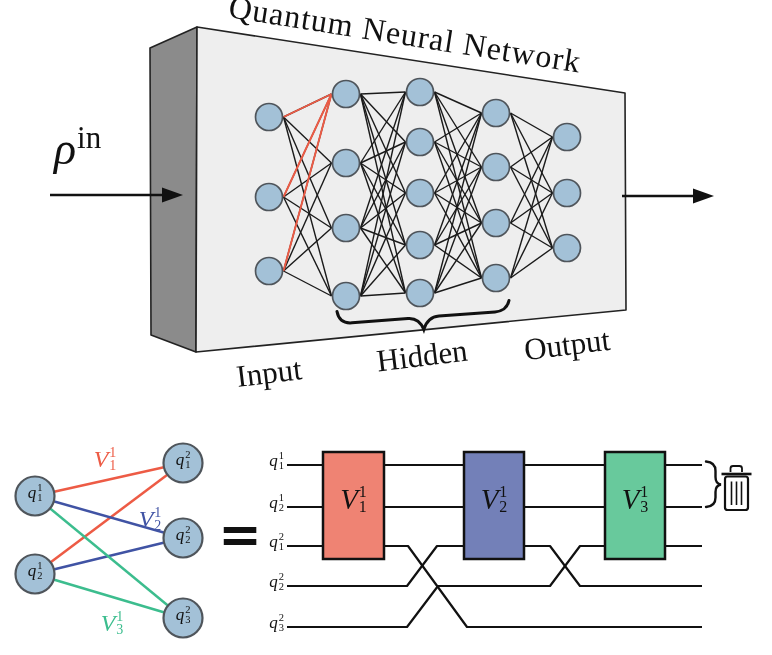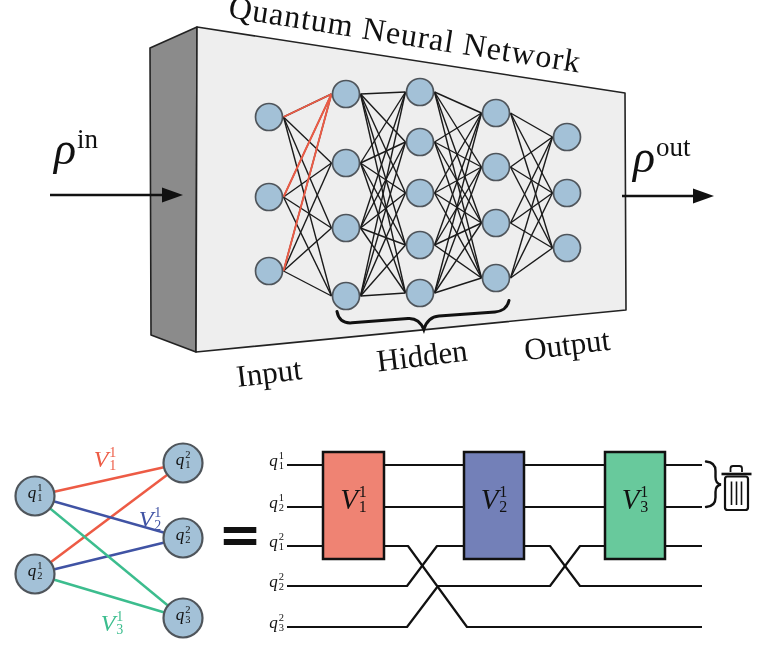--- a/index.html
+++ b/index.html
@@ -8,21 +8,21 @@
   #scene{position:absolute;left:0;top:0;}
   .t{position:absolute;white-space:nowrap;}
   .supsub{display:flex;align-items:center;justify-content:center;}
   .supsub .b{font-style:italic;line-height:1;}
   .supsub .ss{display:inline-flex;flex-direction:column;text-align:left;
               line-height:0.95;font-style:normal;margin-left:1px;}
   .title{font-size:32px;letter-spacing:1px;text-align:center;transform:rotate(9deg);}
   .axis-label{font-size:31px;text-align:center;transform:rotate(-7deg);}
   .rho{line-height:1;}
   .rho .b{font-style:italic;font-size:46px;}
-  .rho .rsup{font-size:27px;position:relative;top:-16px;left:1px;}
+  .rho .rsup{font-size:31px;position:relative;top:-16px;left:1px;}
   .qlbl .b{font-size:17px;}
   .qlbl .ss{font-size:10.5px;}
   .wlbl{justify-content:flex-end;}
   .elbl .b{font-size:24px;}
   .elbl .ss{font-size:14px;}
   .gatelbl .b{font-size:29px;}
   .gatelbl .ss{font-size:16px;}
   .equals{font-family:"DejaVu Sans",sans-serif;font-weight:bold;font-size:52px;
           line-height:1;text-align:center;}
 </style>
@@ -183,23 +183,20 @@
       <line x1="736.5" y1="481.5" x2="736.5" y2="505" stroke-width="1.6"></line>
       <line x1="741.5" y1="481.5" x2="741.5" y2="505" stroke-width="1.6"></line>
     </g>
   </svg>
 
   <div class="t title" style="left:215px;top:16px;width:380px;">Quantum Neural Network</div>
 
   <div class="t rho" style="left:54px;top:126px;">
     <span class="b">ρ</span><span class="rsup">in</span>
   </div>
-  <div class="t rho" style="left:633px;top:134px;">
-    <span class="b">ρ</span><span class="rsup">out</span>
-  </div>
 
   <div class="t axis-label" style="left:214px;top:355px;width:110px;">Input</div>
   <div class="t axis-label" style="left:362px;top:338px;width:120px;">Hidden</div>
   <div class="t axis-label" style="left:507px;top:327px;width:120px;">Output</div>
 
   <div class="t supsub qlbl" style="left:13px;top:483px;width:44px;">
     <span class="b">q</span>
     <span class="ss">
         <span>1</span>
         <span>1</span>

